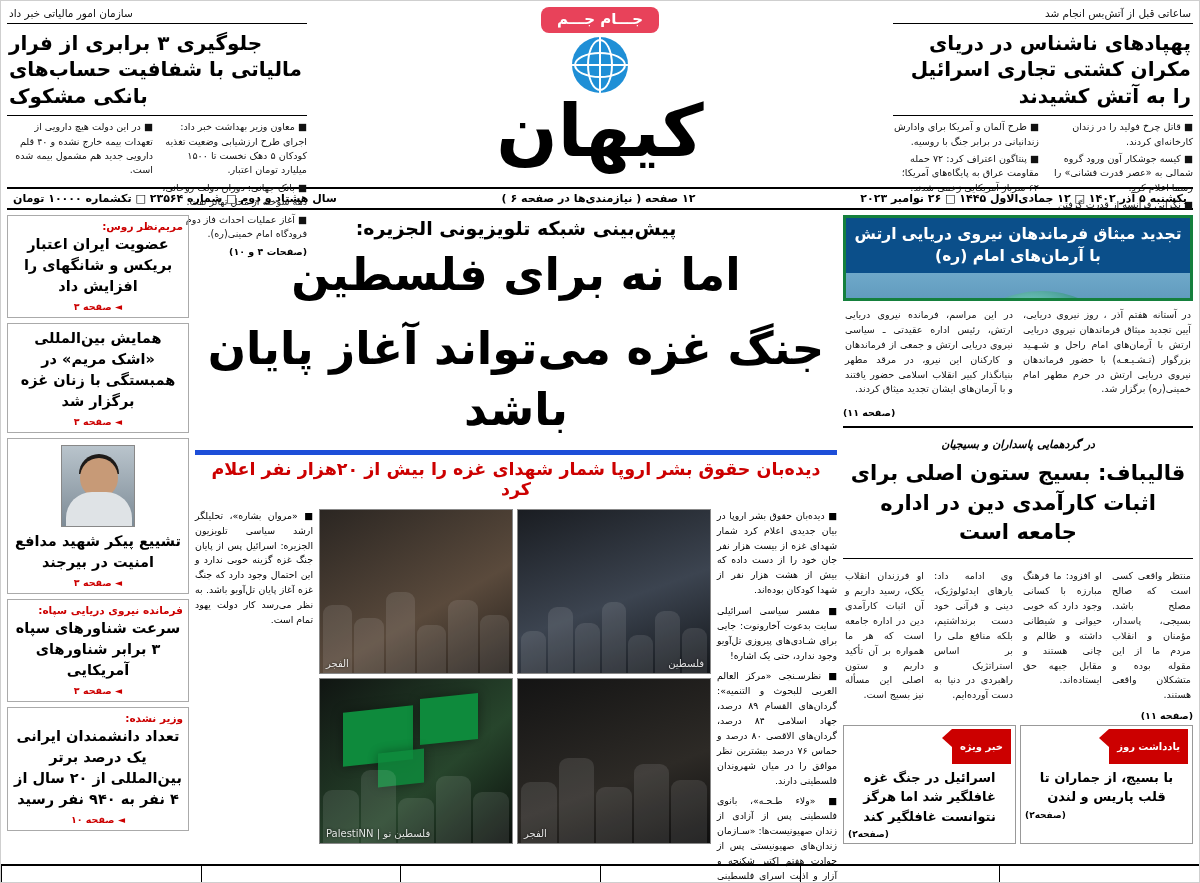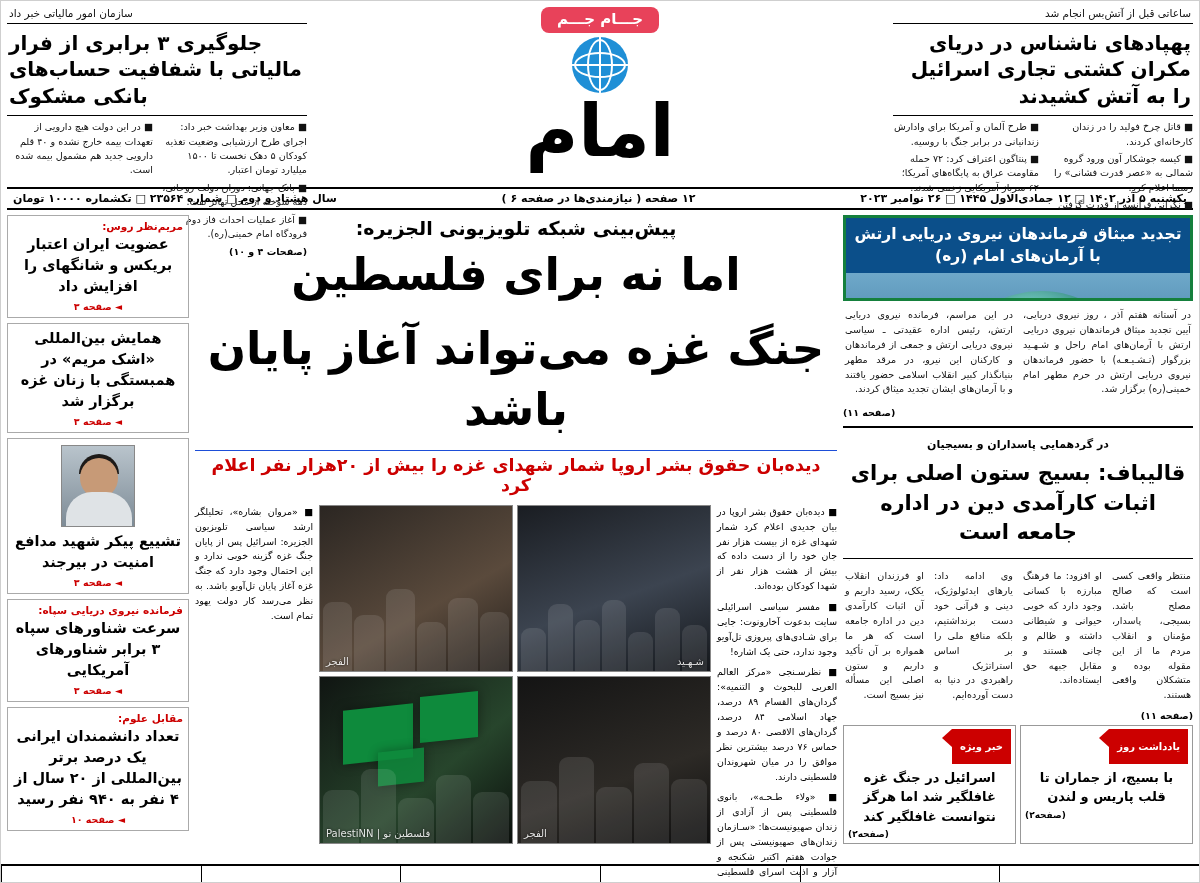--- a/index.html
+++ b/index.html
@@ -221,20 +221,21 @@
   .art-text p { margin: 0 0 4px 0; }
 
   .hr-thick { border: 0; border-top: 2px solid #000; margin: 4px 0; }
   .hr-thin { border: 0; border-top: 1px solid #000; margin: 3px 0; }
 
   .sub-head {
     font-size: 11px;
     text-align: center;
     font-weight: bold;
     padding: 2px 0;
+    font-style: italic;
   }
   .big-head-right {
     font-size: 21px;
     font-weight: bold;
     text-align: center;
     line-height: 1.4;
     padding: 2px 4px 4px 4px;
   }
 
   
@@ -251,21 +252,21 @@
     line-height: 1.34;
     padding: 4px 4px 6px 4px;
     letter-spacing: -1px;
   }
   .red-strap {
     color: #cc0000;
     font-size: 17.5px;
     font-weight: bold;
     text-align: center;
     padding: 4px 2px 6px 2px;
-    border-top: 1px solid #1d4ed8;
+    border-top: 5px solid #1d4ed8;
   }
   .center-body {
     display: flex;
     flex-direction: row;
     gap: 6px;
     flex: 1 1 auto;
     min-height: 0;
   }
   .center-text {
     flex: 0 0 120px;
@@ -433,21 +434,21 @@
       <div class="page-ref">(صفحه آخر)</div>
     </div>
 
     <div class="mast-center">
       <div class="logo-wrap">
         <div class="logo-badge">جـــام جـــم</div>
         <div class="globe">
           <span class="ell"></span>
             <span class="ell2"></span>
         </div>
-        <div class="paper-name">امام</div>
+        <div class="paper-name">کیهان</div>
       </div>
     </div>
 
     <div class="mast-col">
       <div class="mast-topline left">سازمان امور مالیاتی خبر داد</div>
       <div class="mast-headline left">جلوگیری ۳ برابری از فرار مالیاتی با شفافیت حساب‌های بانکی مشکوک</div>
       <div class="mast-sub">
         <div class="c">
           <p>■ معاون وزیر بهداشت خبر داد: اجرای طرح ارزشیابی وضعیت تغذیه کودکان ۵ دهک نخست تا ۱۵۰۰ میلیارد تومان اعتبار.</p>
           <p>■ بانک جهانی: دوران دولت روحانی، دهه سوخته از محل تهاتر نفت.</p>
@@ -532,21 +533,21 @@
           <div class="gphoto g2">
             <div class="crowd">
                 <i style="height:45%"></i>
                 <i style="height:62%"></i>
                 <i style="height:38%"></i>
                 <i style="height:70%"></i>
                 <i style="height:50%"></i>
                 <i style="height:66%"></i>
                 <i style="height:42%"></i>
               </div>
-            <div class="watermark r">شـهـید</div>
+            <div class="watermark r">فلسطین</div>
           </div>
           <div class="gphoto g1">
             <div class="crowd">
                 <i style="height:58%"></i>
                 <i style="height:72%"></i>
                 <i style="height:48%"></i>
                 <i style="height:80%"></i>
                 <i style="height:55%"></i>
                 <i style="height:68%"></i>
               </div>
@@ -606,21 +607,21 @@
         <div class="lcard-ref">◄ صفحه ۳</div>
       </div>
 
       <div class="lcard">
         <div class="lcard-label">فرمانده نیروی دریایی سپاه:</div>
         <div class="lcard-title">سرعت شناورهای سپاه ۳ برابر شناورهای آمریکایی</div>
         <div class="lcard-ref">◄ صفحه ۳</div>
       </div>
 
       <div class="lcard">
-        <div class="lcard-label">مقابل علوم:</div>
+        <div class="lcard-label">وزیر نشده:</div>
         <div class="lcard-title">تعداد دانشمندان ایرانی یک درصد برتر بین‌المللی از ۲۰ سال از ۴ نفر به ۹۴۰ نفر رسید</div>
         <div class="lcard-ref">◄ صفحه ۱۰</div>
       </div>
     </div>
   </div>
 
   <div class="footer-rule">
     <span></span>
       <span></span>
       <span></span>

